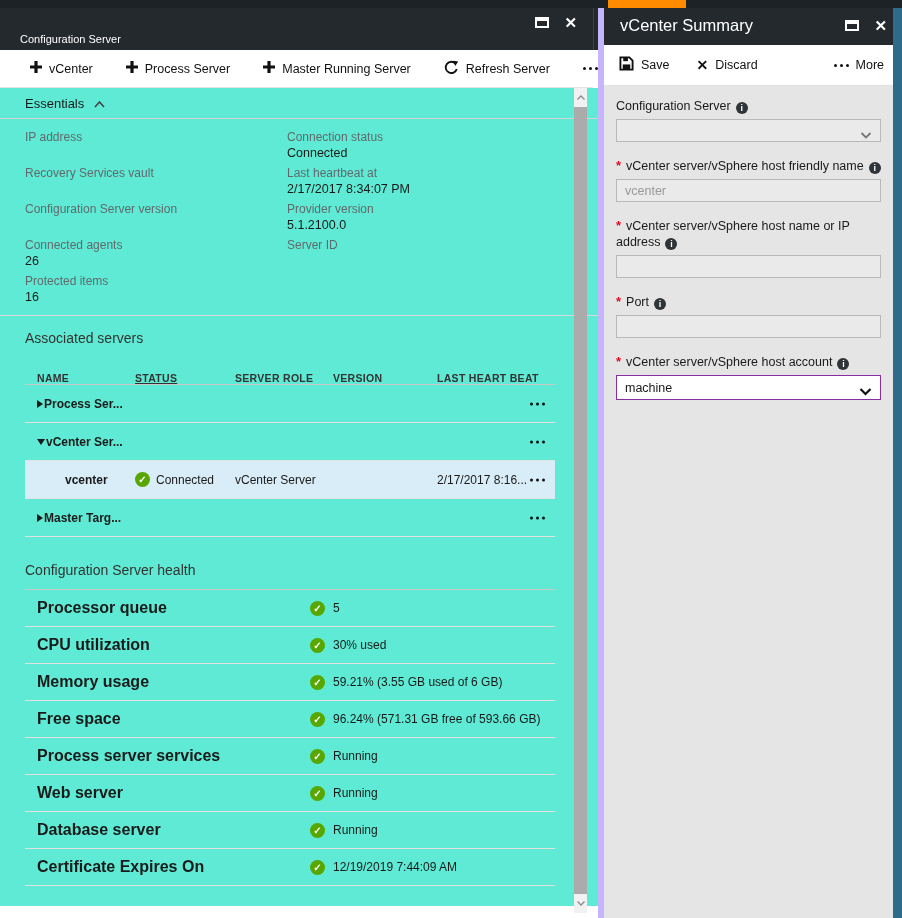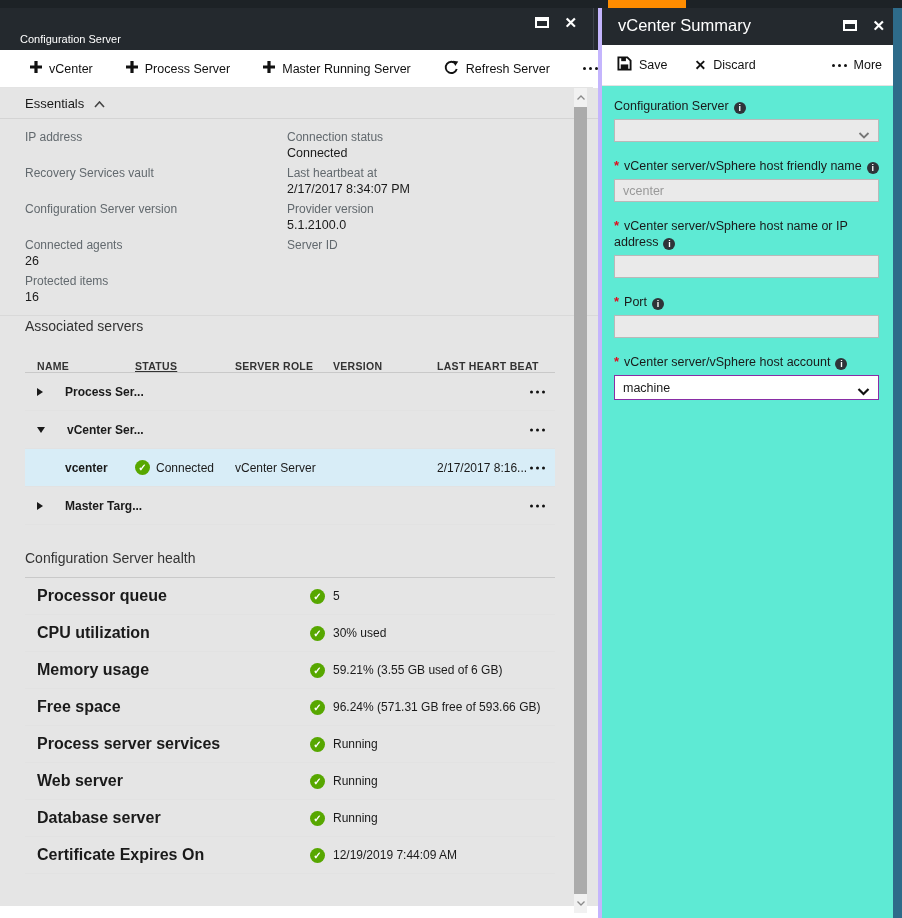--- a/index.html
+++ b/index.html
@@ -9,21 +9,21 @@
     -webkit-user-select:none;
   }
   
   .top-strip{position:absolute;left:0;top:0;width:902px;height:8px;background:#1d2226;z-index:40;}
   .loading-bar{position:absolute;left:608px;top:0;width:78px;height:8px;background:#ff8c00;z-index:41;}
   .header-gap{position:absolute;left:593px;top:8px;width:5px;height:42px;background:#24292e;border-left:1px solid #3d434a;box-sizing:border-box;z-index:30;}
   .portal-edge{position:absolute;right:0;top:8px;width:9px;height:910px;background:#2e6b8a;z-index:35;}
 
   
   .left-blade{position:absolute;left:0;top:8px;width:593px;height:910px;background:#fff;}
-  .right-blade{position:absolute;left:598px;top:8px;width:295px;height:910px;background:#5eead4;border-left:4px solid #c4b5fd;box-sizing:content-box;}
+  .right-blade{position:absolute;left:598px;top:8px;width:295px;height:910px;background:#e5e5e5;border-left:6px solid #c4b5fd;box-sizing:content-box;}
 
   
   .lb-header{position:absolute;top:0;left:0;right:0;height:42px;background:#24292e;}
   .lb-title{position:absolute;left:20px;bottom:5px;color:#ffffff;font-size:11px;}
   .rb-header{position:relative;height:37px;background:#24292e;}
   .rb-title{position:absolute;left:16px;top:8px;color:#ffffff;font-size:16.5px;}
   .window-controls{position:absolute;right:16px;top:7px;display:flex;align-items:center;gap:15px;}
   .rb-header .window-controls{top:10px;right:12px;}
   .maximize-icon{width:14px;height:11px;border:2px solid #fff;border-top-width:4px;box-sizing:border-box;cursor:pointer;}
   .close-icon{color:#fff;font-size:15px;font-weight:bold;line-height:1;cursor:pointer;}
@@ -33,42 +33,42 @@
     padding-left:30px;gap:33px;border-bottom:1px solid #e3e3e3;box-sizing:border-box;background:#fff;}
   .rb-toolbar{height:41px;display:flex;align-items:center;padding-left:15px;gap:27px;border-bottom:1px solid #e3e3e3;box-sizing:border-box;background:#fff;}
   .tb-item{display:flex;align-items:center;gap:7px;font-size:12.5px;color:#111;cursor:pointer;white-space:nowrap;}
   .tb-more{margin-left:auto;margin-right:24px;}
   .rb-toolbar .tb-more{margin-right:15px;}
   .dots{display:inline-flex;gap:3px;align-items:center;}
   .dots i{width:3px;height:3px;border-radius:50%;background:#111;display:block;}
   .x-glyph{font-size:14px;font-weight:bold;color:#111;line-height:1;}
 
   
-  .lb-content{position:absolute;top:80px;bottom:12px;left:0;width:621px;overflow:hidden;background:#e5e5e5;}
+  .lb-content{position:absolute;top:80px;bottom:12px;left:0;width:621px;overflow:hidden;background:#5eead4;}
   .essentials-bar{height:30px;display:flex;align-items:center;gap:10px;padding-left:25px;
     border-bottom:1px solid #d4d4d4;font-size:13px;color:#1a1a1a;cursor:pointer;}
   .ess-grid{display:flex;padding:10px 0 6px 25px;border-bottom:1px solid #d9d9d9;}
   .ess-col-left{width:262px;}
   .ess-pair{margin-bottom:4px;}
   .ess-label{font-size:12px;color:#62696e;line-height:16px;}
   .ess-value{font-size:12.5px;color:#1a1a1a;line-height:16px;min-height:16px;}
 
   .section-heading{font-size:14px;color:#333;}
-  .as-section{margin:2px 20px 0 25px;width:530px;}
+  .as-section{margin:14px 20px 0 25px;width:530px;}
   .as-table{margin-top:12px;}
   .as-header{display:flex;height:26px;align-items:flex-end;border-bottom:1px solid #c9c9c9;
     font-size:10.5px;font-weight:bold;color:#333;letter-spacing:.3px;}
   .col-name{width:110px;padding-left:12px;box-sizing:border-box;}
   .col-status{width:100px;text-decoration:underline;}
   .col-role{width:98px;}
   .col-version{width:104px;}
   .col-hb{flex:1;}
   .as-row{display:flex;height:37px;align-items:center;border-bottom:1px solid #e2e2e2;
     font-size:12px;color:#1a1a1a;position:relative;cursor:pointer;}
-  .group-name{font-weight:bold;display:flex;align-items:center;gap:22px;padding-left:12px;}
+  .group-name{font-weight:bold;display:flex;align-items:center;gap:1px;padding-left:12px;}
   .tri-right{width:0;height:0;border-left:6px solid #1a1a1a;border-top:4px solid transparent;border-bottom:4px solid transparent;}
   .tri-down{width:0;height:0;border-top:6px solid #1a1a1a;border-left:4px solid transparent;border-right:4px solid transparent;}
   .row-menu{position:absolute;right:6px;top:50%;transform:translateY(-50%);padding:4px;cursor:pointer;}
   .as-row.selected{background:#d8edf7;}
   .cell-name{width:110px;padding-left:40px;box-sizing:border-box;font-weight:bold;}
   .cell-status{width:100px;display:flex;align-items:center;gap:6px;}
   .cell-role{width:98px;}
   .cell-version{width:104px;}
   .cell-hb{flex:1;}
   .check-circle{width:15px;height:15px;border-radius:50%;background:#57a700;color:#fff;

